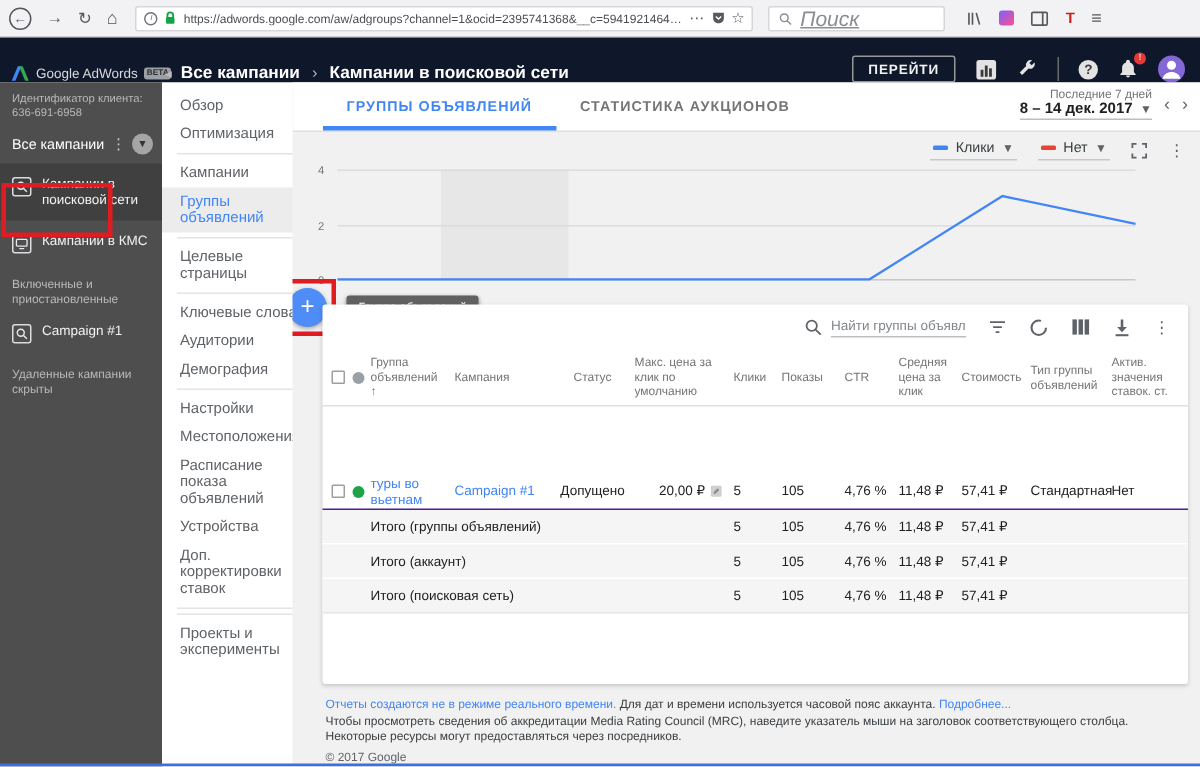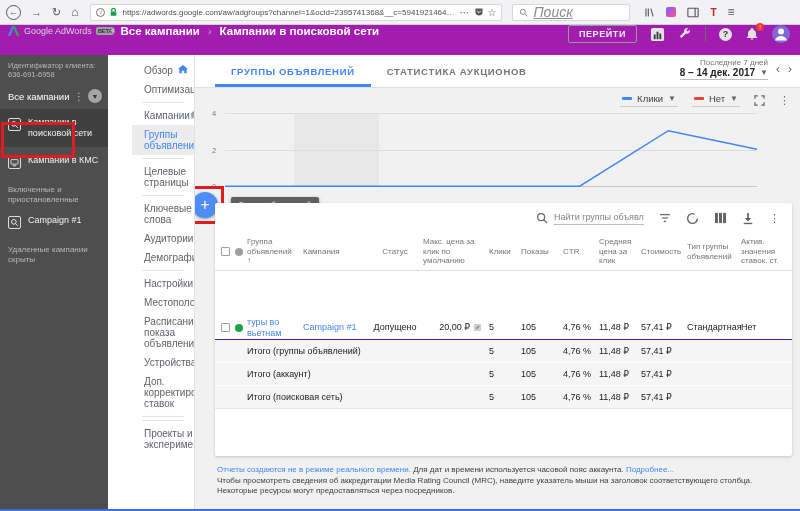--- a/index.html
+++ b/index.html
@@ -15,21 +15,21 @@
   #url-field { margin-left:12px; width:412px; height:17px; background:#fff; border:1px solid #d7d7db; border-radius:2px; display:flex; align-items:center; padding:0 5px; gap:4px; }
   #url-text { flex:1; font-size:8px; color:#4a4d51; white-space:nowrap; overflow:hidden; text-overflow:ellipsis; }
   .info-circ { width:9px; height:9px; border:1px solid #737679; border-radius:50%; color:#737679; font-size:6px; font-style:italic; }
   #search-field { margin-left:10px; width:118px; height:17px; background:#fff; border:1px solid #d7d7db; border-radius:2px; display:flex; align-items:center; padding:0 6px; gap:5px; color:#888; }
   #search-field span { font-size:14px; font-style:italic; color:#8a8d91;text-decoration:underline; }
   .chrome-right { display:flex; align-items:center; gap:11px; margin-left:14px; color:#55585c; }
   .highlights-sq { width:10px; height:10px; border-radius:2px; background:linear-gradient(135deg,#7b61ff,#ff4f8b); }
   .ext-t { color:#c5221f; font-weight:bold; font-size:10px; }
 
   
-  #app-header { position:absolute; left:0; top:25px; width:800px; height:30px; background:#a21caf; display:flex; align-items:flex-start; }
+  #app-header { position:absolute; left:0; top:25px; width:800px; height:30px; background:#0f172a; display:flex; align-items:flex-end; }
   #logo-zone { width:108px; display:flex; align-items:center; padding-left:7px; gap:4px; flex:none; }
   #logo-text { color:#d6d8da; font-size:9px; white-space:nowrap; }
   #beta-badge { background:#9aa0a6; color:#2f2f2f; font-size:5.5px; padding:1px 2px; border-radius:2px; font-weight:bold; }
   #collapse-arrow { color:#bdbdbd; font-size:9px; margin:0 6px 0 2px; }
   .crumb { color:#fff; font-size:11.5px; font-weight:bold; }
   .crumb-sep { color:#b5b5b5; font-size:11px; margin:0 8px; }
   #header-right { margin-left:auto; display:flex; align-items:center; gap:13px; padding-right:10px; color:#e3e3e3; }
   #go-button { border:1px solid #979797; border-radius:2px; color:#f1f1f1; font-size:9px; letter-spacing:.6px; padding:3px 10px; font-weight:bold; }
   .hdr-divider { width:1px; height:16px; background:#6b6b6b; }
   .help-circ { width:13px; height:13px; background:#e3e3e3; color:#3b3b3b; border-radius:50%; font-size:9px; font-weight:bold; }
@@ -44,21 +44,21 @@
   #all-campaigns-row .lbl { font-size:9.5px; color:#fff; flex:1; }
   .dots-v { color:#c9c9c9; font-size:10px; }
   .circ-caret { width:14px; height:14px; border-radius:50%; background:#a5a5a5; color:#333; font-size:7px; }
   .acct-item { display:flex; padding:8px 6px 8px 8px; gap:7px; align-items:flex-start; }
   .acct-item.sel { background:#404040; }
   .acct-item .sq { width:13px; height:13px; border:1px solid #dadce0; border-radius:2px; color:#e8e8e8; margin-top:1px; }
   .acct-item .lbl { font-size:9px; line-height:11px; color:#f1f1f1; }
   .acct-note { padding:8px 8px 2px; font-size:8px; color:#b8b8b8; line-height:10px; }
 
   
-  #nav-sidebar { position:absolute; left:108px; top:55px; width:87px; height:456px; background:#fff; border-right:1px solid #e0e0e0; padding-top:6px; overflow:hidden;padding-left:24px; }
+  #nav-sidebar { position:absolute; left:108px; top:55px; width:105px; height:456px; background:#fff; border-right:1px solid #e0e0e0; padding-top:6px; overflow:hidden; }
   .nav-item { padding:4px 6px 4px 12px; font-size:10px; line-height:11px; color:#5f6368; display:flex; justify-content:space-between; align-items:flex-start; }
   .nav-item.sel { background:#ececec; color:#4285f4; }
   .nav-div { border-top:1px solid #e4e4e4; margin:3px 10px; }
   #nav-annotation { position:absolute; left:1px; top:122px; width:74px; height:36px; border:3px solid #e11b22; pointer-events:none; }
 
   
   #main { position:absolute; left:195px; top:55px; width:605px; height:456px; background:#f1f1f1; overflow:hidden; }
   #tabbar { position:absolute; left:0; top:0; width:605px; height:33px; background:#fff; border-bottom:1px solid #e0e0e0; display:flex; padding-left:20px; }
   .tab { display:flex; align-items:center; padding:0 16px; font-size:9.5px; letter-spacing:.7px; font-weight:bold; color:#757575; }
   .tab.active { color:#4285f4; box-shadow:inset 0 -3px 0 #4285f4; }
@@ -497,16 +497,17 @@
   </div>
 
   <div id="footer">
     <div>
       <span class="link">Отчеты создаются не в режиме реального времени.</span>
       <span>Для дат и времени используется часовой пояс аккаунта.</span>
       <span class="link">Подробнее...</span>
     </div>
     <div>Чтобы просмотреть сведения об аккредитации Media Rating Council (MRC), наведите указатель мыши на заголовок соответствующего столбца.</div>
     <div>Некоторые ресурсы могут предоставляться через посредников.</div>
+    <div id="copyright">© 2017 Google</div>
   </div>
 </div>
 
 <div id="bottom-edge"></div>
 
 </body></html>

